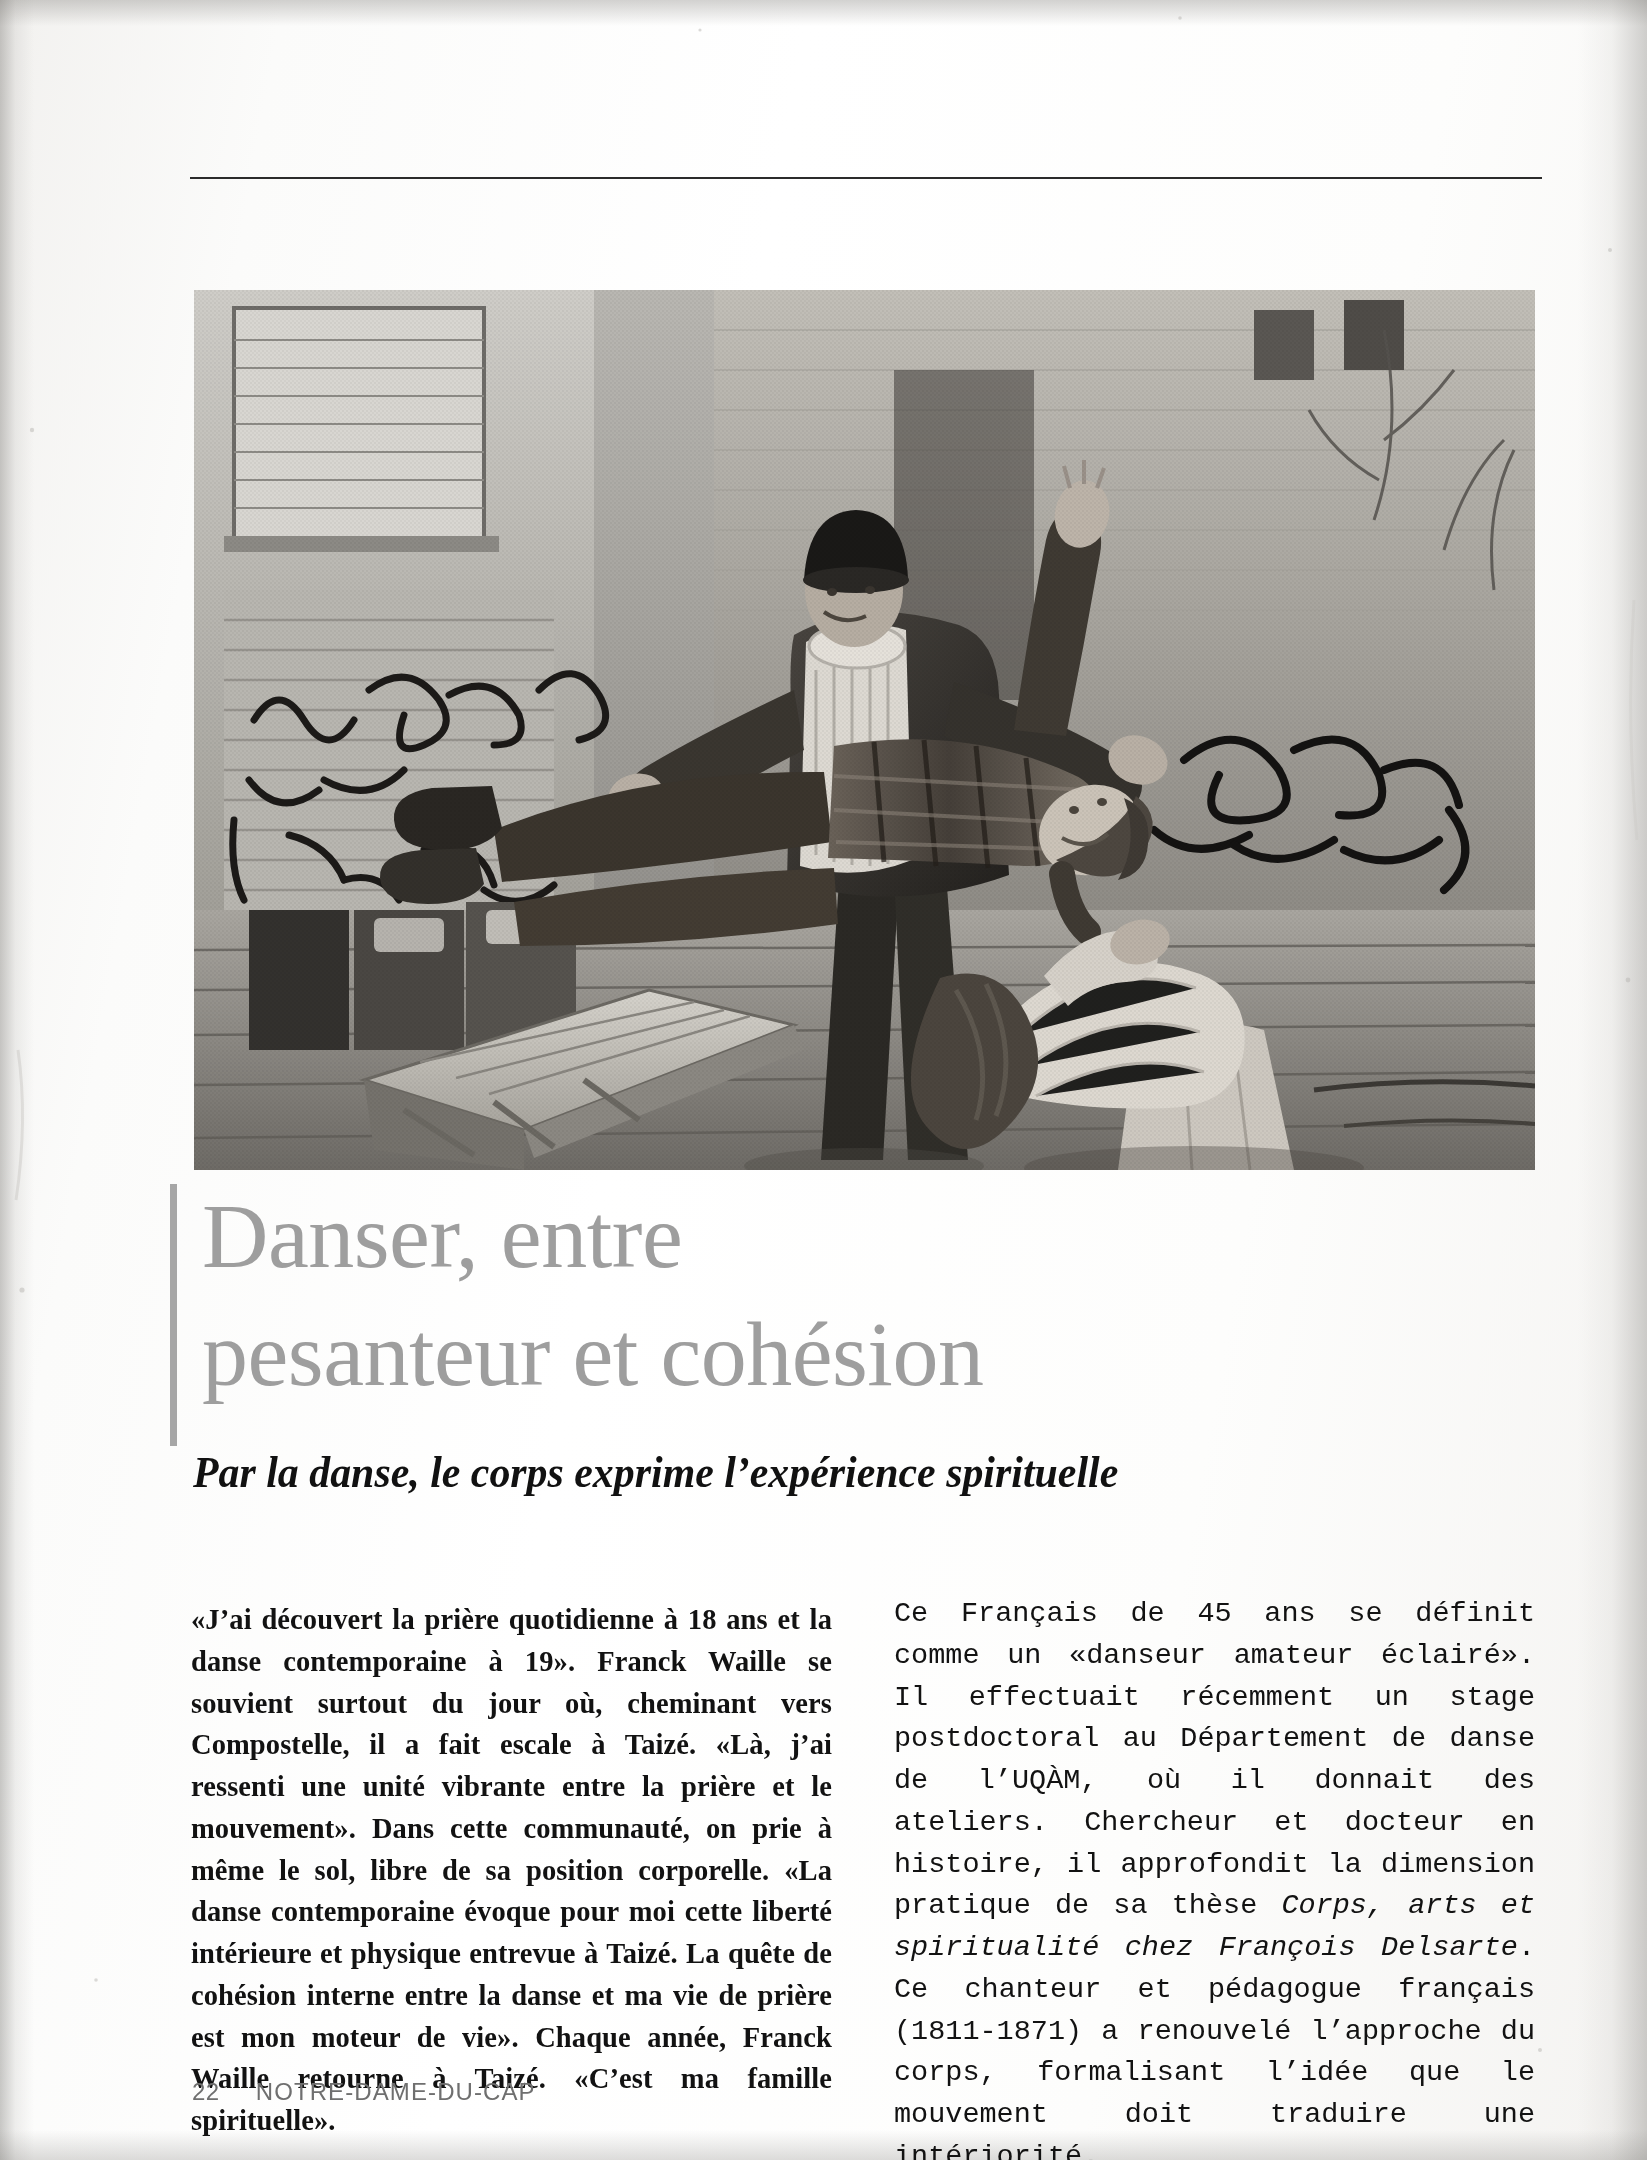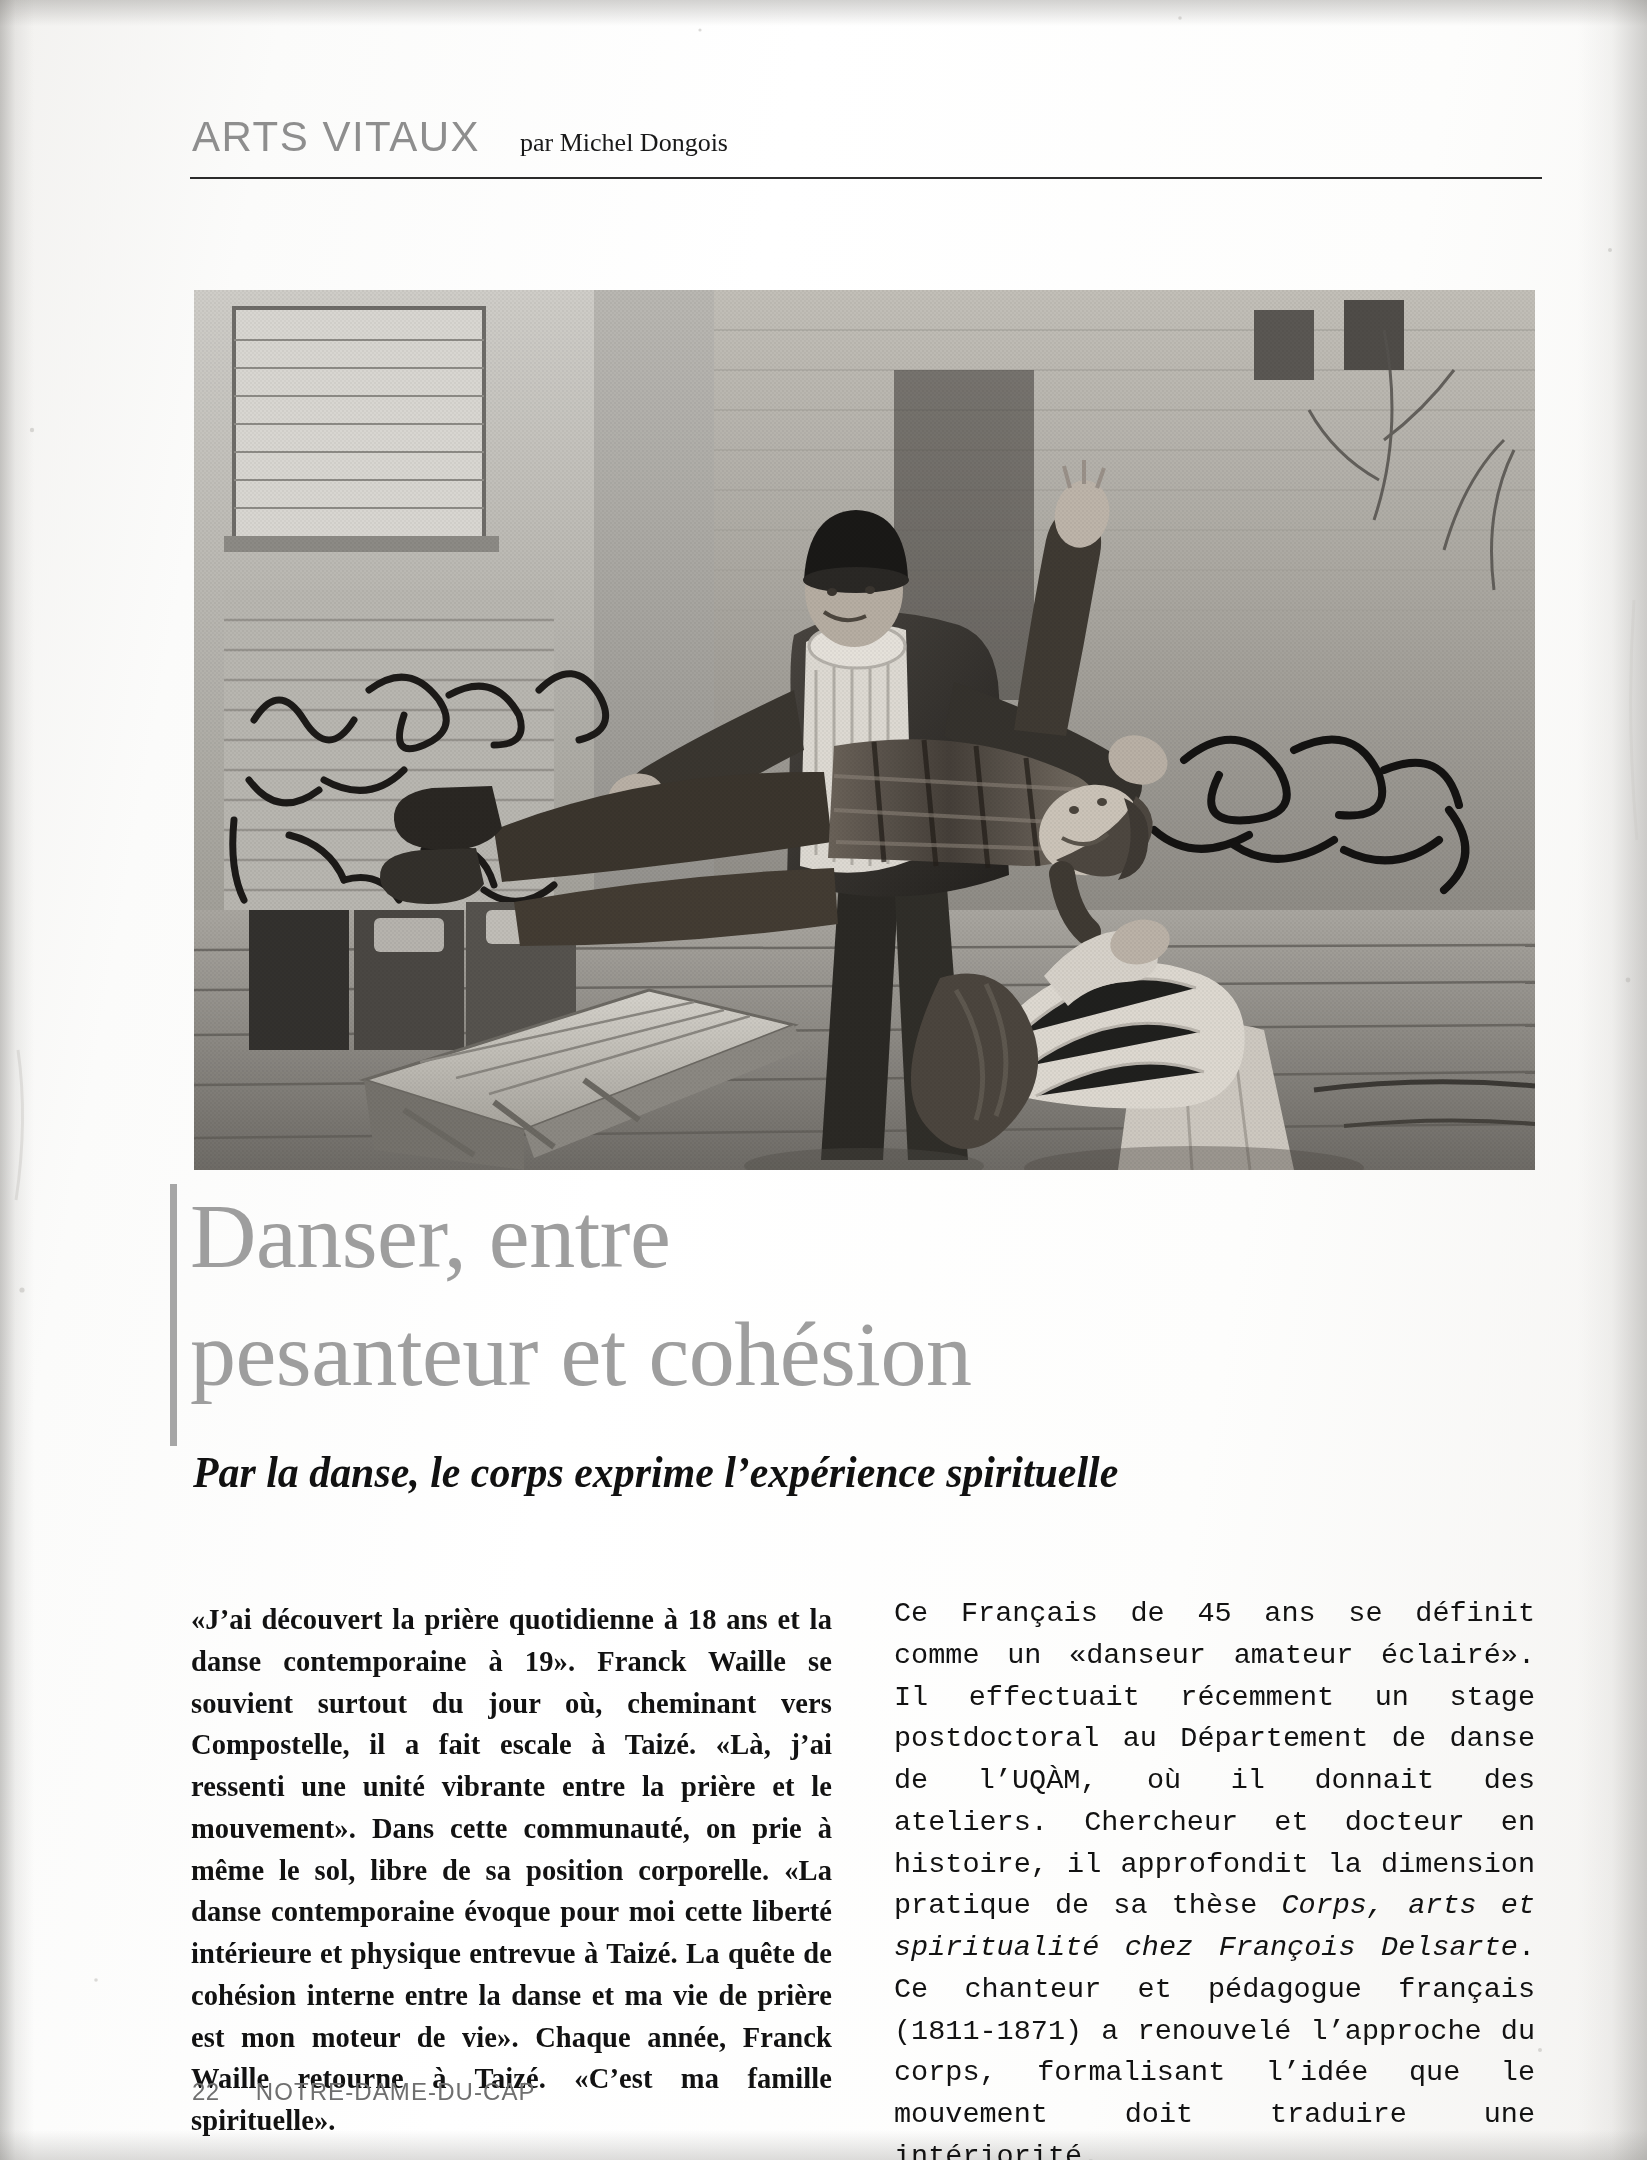--- a/index.html
+++ b/index.html
@@ -97,21 +97,21 @@
   .headline-bar {
     position: absolute;
     left: 0px;
     top: 6px;
     width: 7px;
     height: 262px;
     background: #a6a6a6;
   }
   .headline {
     margin: 0;
-    padding-left: 20px;
+    padding-left: 32px;
     font-family: "Liberation Serif", serif;
     font-weight: 400;
     font-size: 92px;
     line-height: 1.28;
     color: #9e9e9e;
     letter-spacing: -0.5px;
   }
   .headline .l2 { display: block; }
 
   
@@ -183,24 +183,20 @@
         <circle cx="1628" cy="980" r="2.4"></circle>
       <circle cx="96" cy="1980" r="1.8"></circle>
         <circle cx="1540" cy="2050" r="2"></circle>
       <circle cx="700" cy="30" r="1.6"></circle>
         <circle cx="1180" cy="18" r="1.8"></circle>
     </g>
     <path d="M18 1050 q10 70 -2 150" stroke="#c3c1bd" stroke-width="3" fill="none" opacity=".8"></path>
     <path d="M1634 600 q-8 120 3 240" stroke="#c9c7c3" stroke-width="3" fill="none" opacity=".7"></path>
   </svg>
 
-  <div class="header">
-    <span class="kicker">ARTS VITAUX</span>
-    <span class="byline">par Michel Dongois</span>
-  </div>
   <div class="header-rule"></div>
 
   <div class="photo-wrap">
     <svg class="photo-canvas" viewBox="0 0 1341 880" preserveAspectRatio="none">
       <defs>
         <linearGradient id="skyWall" x1="0" y1="0" x2="0" y2="1">
           <stop offset="0%" stop-color="#b9b7b2"></stop>
           <stop offset="55%" stop-color="#9d9b96"></stop>
           <stop offset="100%" stop-color="#7e7c78"></stop>
         </linearGradient>

